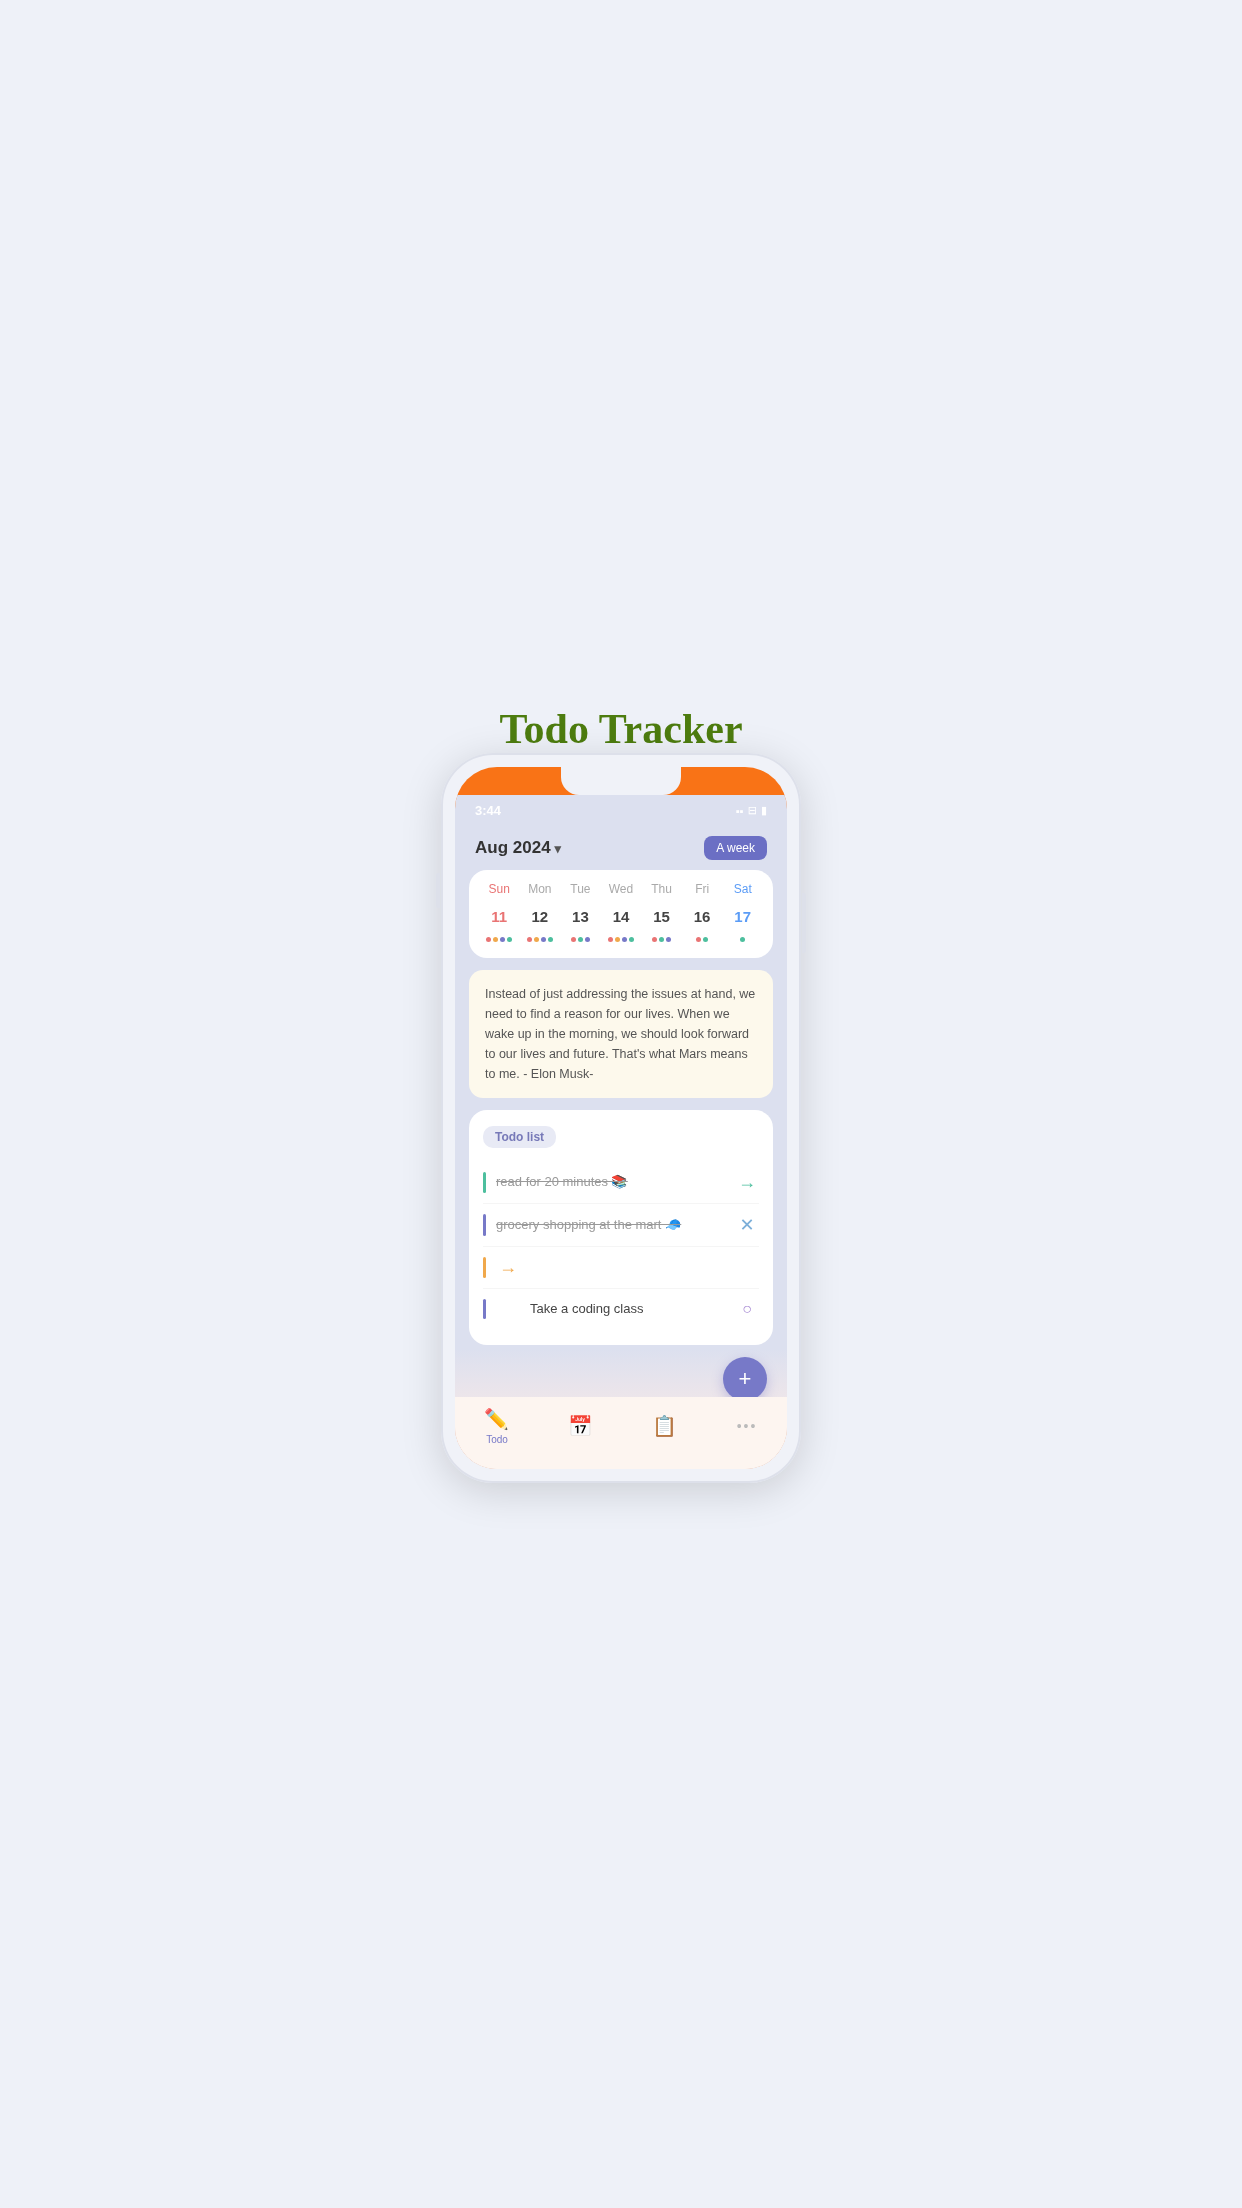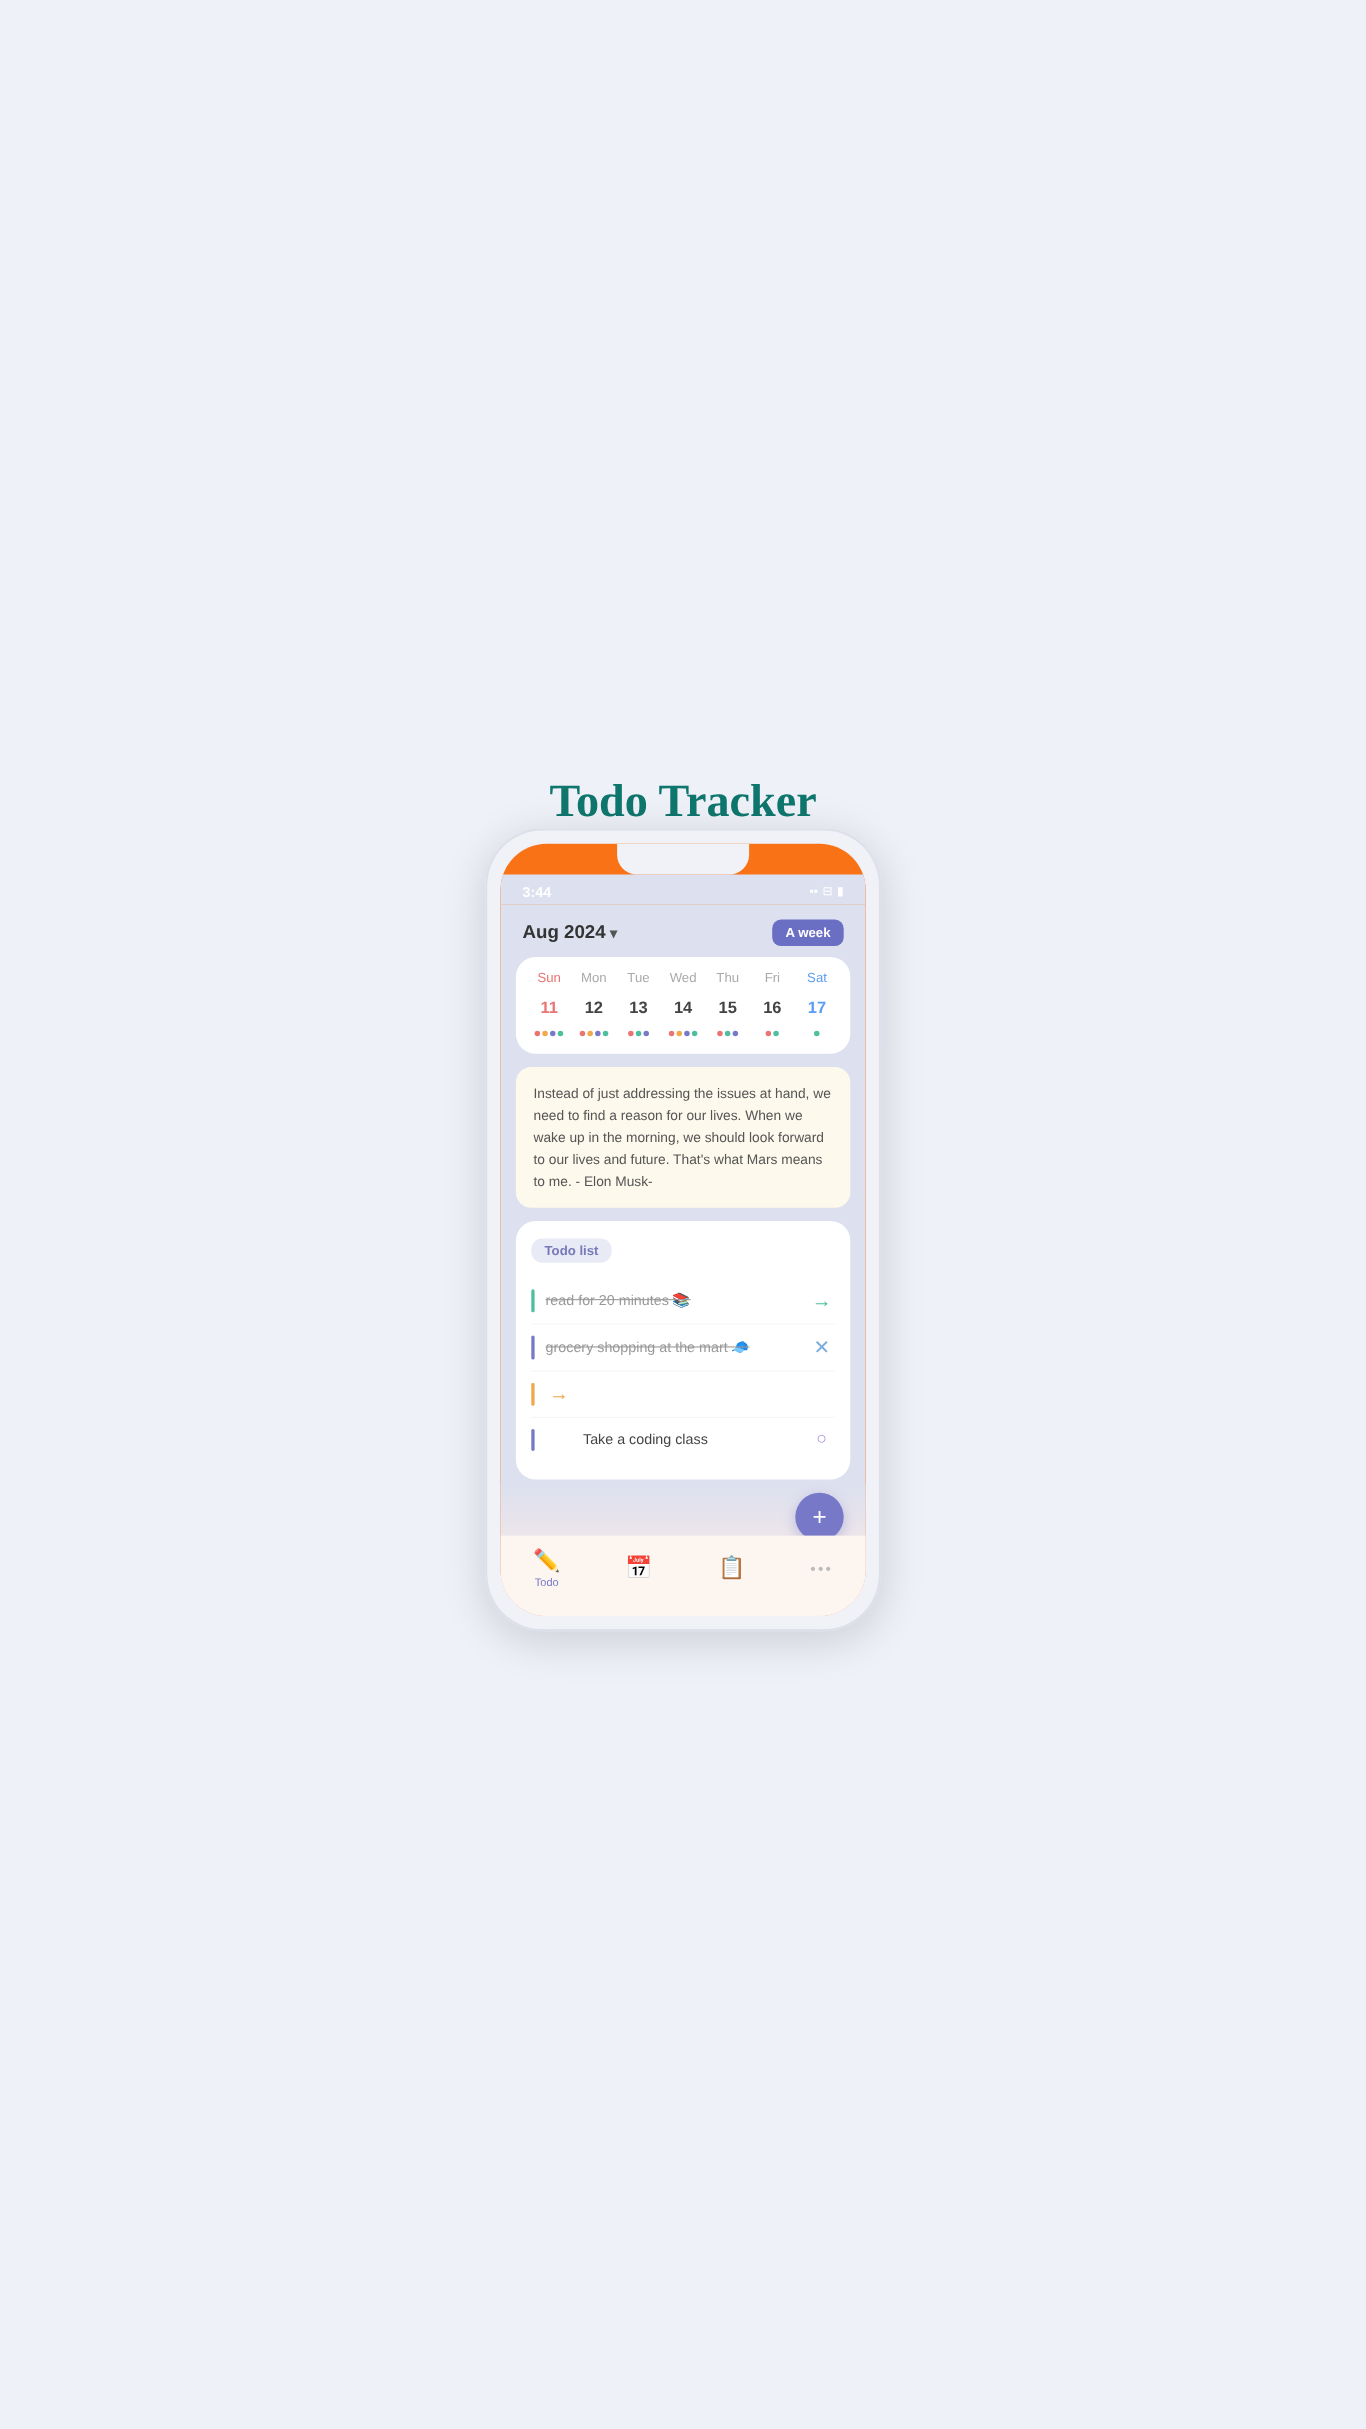--- a/index.html
+++ b/index.html
@@ -17,21 +17,21 @@
       width: 414px;
       display: flex;
       flex-direction: column;
       align-items: center;
       padding: 40px 0 60px;
     }
 
     .app-title {
       font-size: 42px;
       font-weight: 700;
-      color: #0f766e;
+      color: #4d7c0f;
       font-family: Georgia, serif;
     }
 
     
     .phone-frame {
       width: 360px;
       background: #f0f2f8;
       border-radius: 52px;
       padding: 14px;
       box-shadow: 0 8px 40px rgba(0,0,0,0.15), inset 0 0 0 2px #dde0ea;
@@ -112,21 +112,21 @@
       color: #555;
     }
 
     .week-btn {
       background: #6b6fc4;
       color: #fff;
       border: none;
       border-radius: 8px;
       padding: 5px 12px;
       font-size: 12px;
-      font-weight: 700;
+      font-weight: 400;
     }
 
     
     .calendar-grid {
       background: #fff;
       border-radius: 18px;
       padding: 12px 10px 14px;
       margin-bottom: 12px;
     }
 

